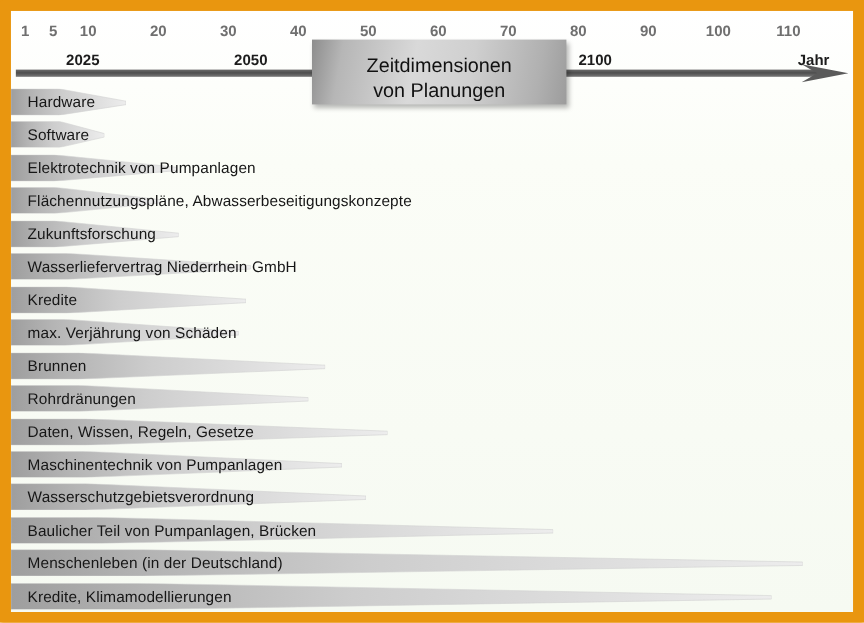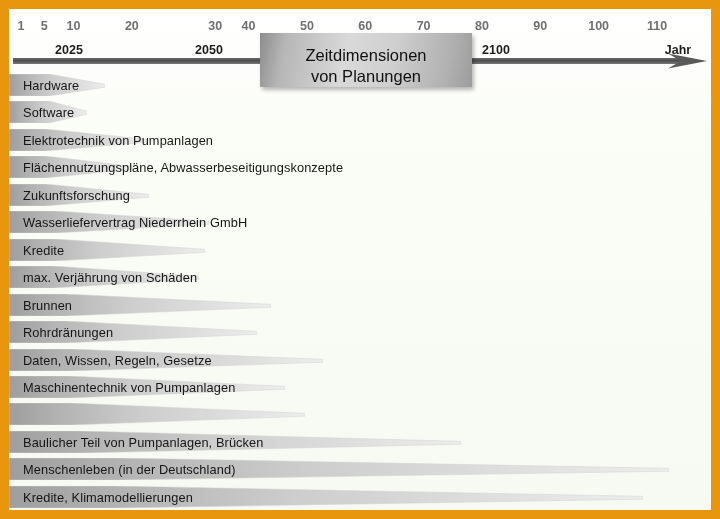--- a/index.html
+++ b/index.html
@@ -122,21 +122,21 @@
 
 <div id="root">
   <div id="frame">
     <div id="canvas">
 
       <div id="tick-row">
           <div class="tick-label" style="left: 12px; top: 10px;">1</div>
           <div class="tick-label" style="left: 35.3394px; top: 10px;">5</div>
           <div class="tick-label" style="left: 64.5138px; top: 10px;">10</div>
           <div class="tick-label" style="left: 122.862px; top: 10px;">20</div>
-          <div class="tick-label" style="left: 181.211px; top: 10px; margin-left: 25px;">30</div>
+          <div class="tick-label" style="left: 181.211px; top: 10px;">30</div>
           <div class="tick-label" style="left: 239.56px; top: 10px;">40</div>
           <div class="tick-label" style="left: 297.908px; top: 10px;">50</div>
           <div class="tick-label" style="left: 356.257px; top: 10px;">60</div>
           <div class="tick-label" style="left: 414.606px; top: 10px;">70</div>
           <div class="tick-label" style="left: 472.954px; top: 10px;">80</div>
           <div class="tick-label" style="left: 531.303px; top: 10px;">90</div>
           <div class="tick-label" style="left: 589.651px; top: 10px;">100</div>
           <div class="tick-label" style="left: 648px; top: 10px;">110</div>
         </div>
 
@@ -380,20 +380,21 @@
                     <stop offset="0%" stop-color="#9e9e9e"></stop>
                     <stop offset="18%" stop-color="#b4b4b4"></stop>
                     <stop offset="45%" stop-color="#cdcdcd"></stop>
                     <stop offset="72%" stop-color="#dcdcdc"></stop>
                     <stop offset="100%" stop-color="#ededed"></stop>
                   </linearGradient>
                 </defs>
                 <polygon points="0,0 62,0 296,10.34 296,13.2 62,22 0,22" fill="url(#bg12)" stroke="#d2d2d2" stroke-width="0.5"></polygon>
               </svg>
             </div>
+            <div class="bar-label">Wasserschutzgebietsverordnung</div>
           </div>
           <div class="bar-row" style="top: 421.85px; width: 650px;">
             <div class="wedge" style="width: 452px;">
               <svg width="452" height="22" viewBox="0 0 452 22">
                 <defs>
                   <linearGradient id="bg13" x1="0" y1="0" x2="1" y2="0">
                     <stop offset="0%" stop-color="#9e9e9e"></stop>
                     <stop offset="18%" stop-color="#b4b4b4"></stop>
                     <stop offset="45%" stop-color="#cdcdcd"></stop>
                     <stop offset="72%" stop-color="#dcdcdc"></stop>

